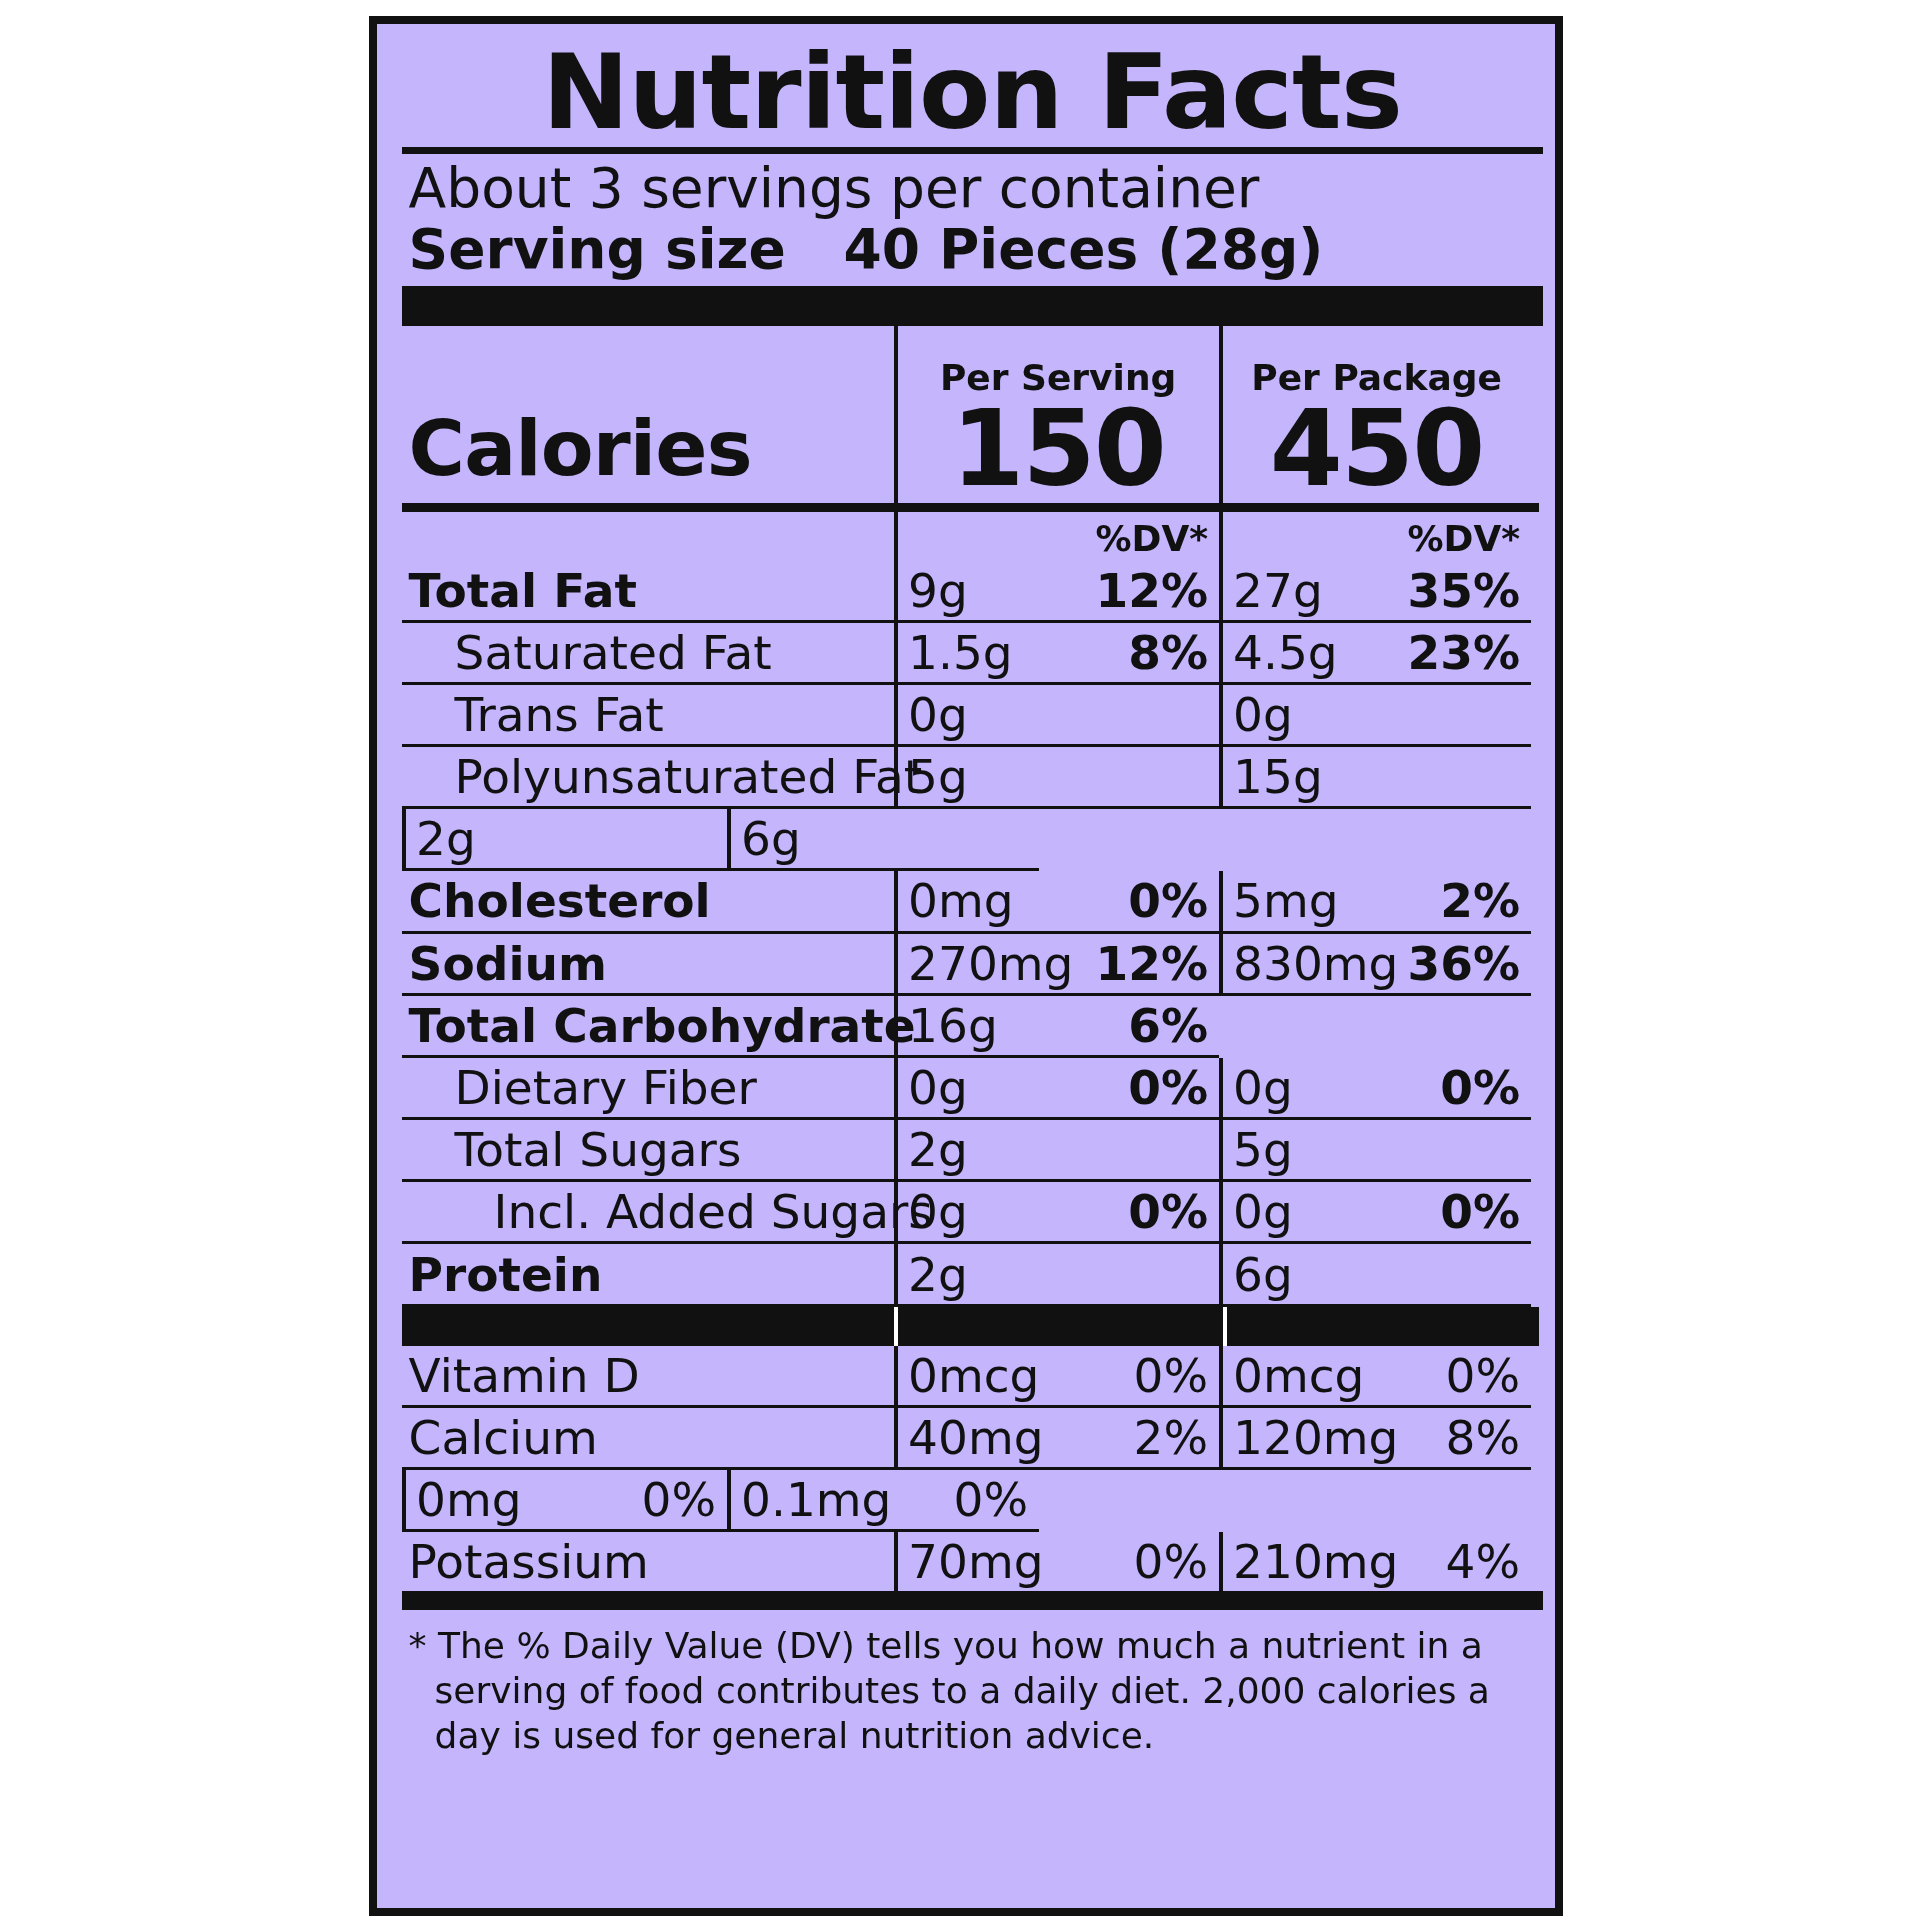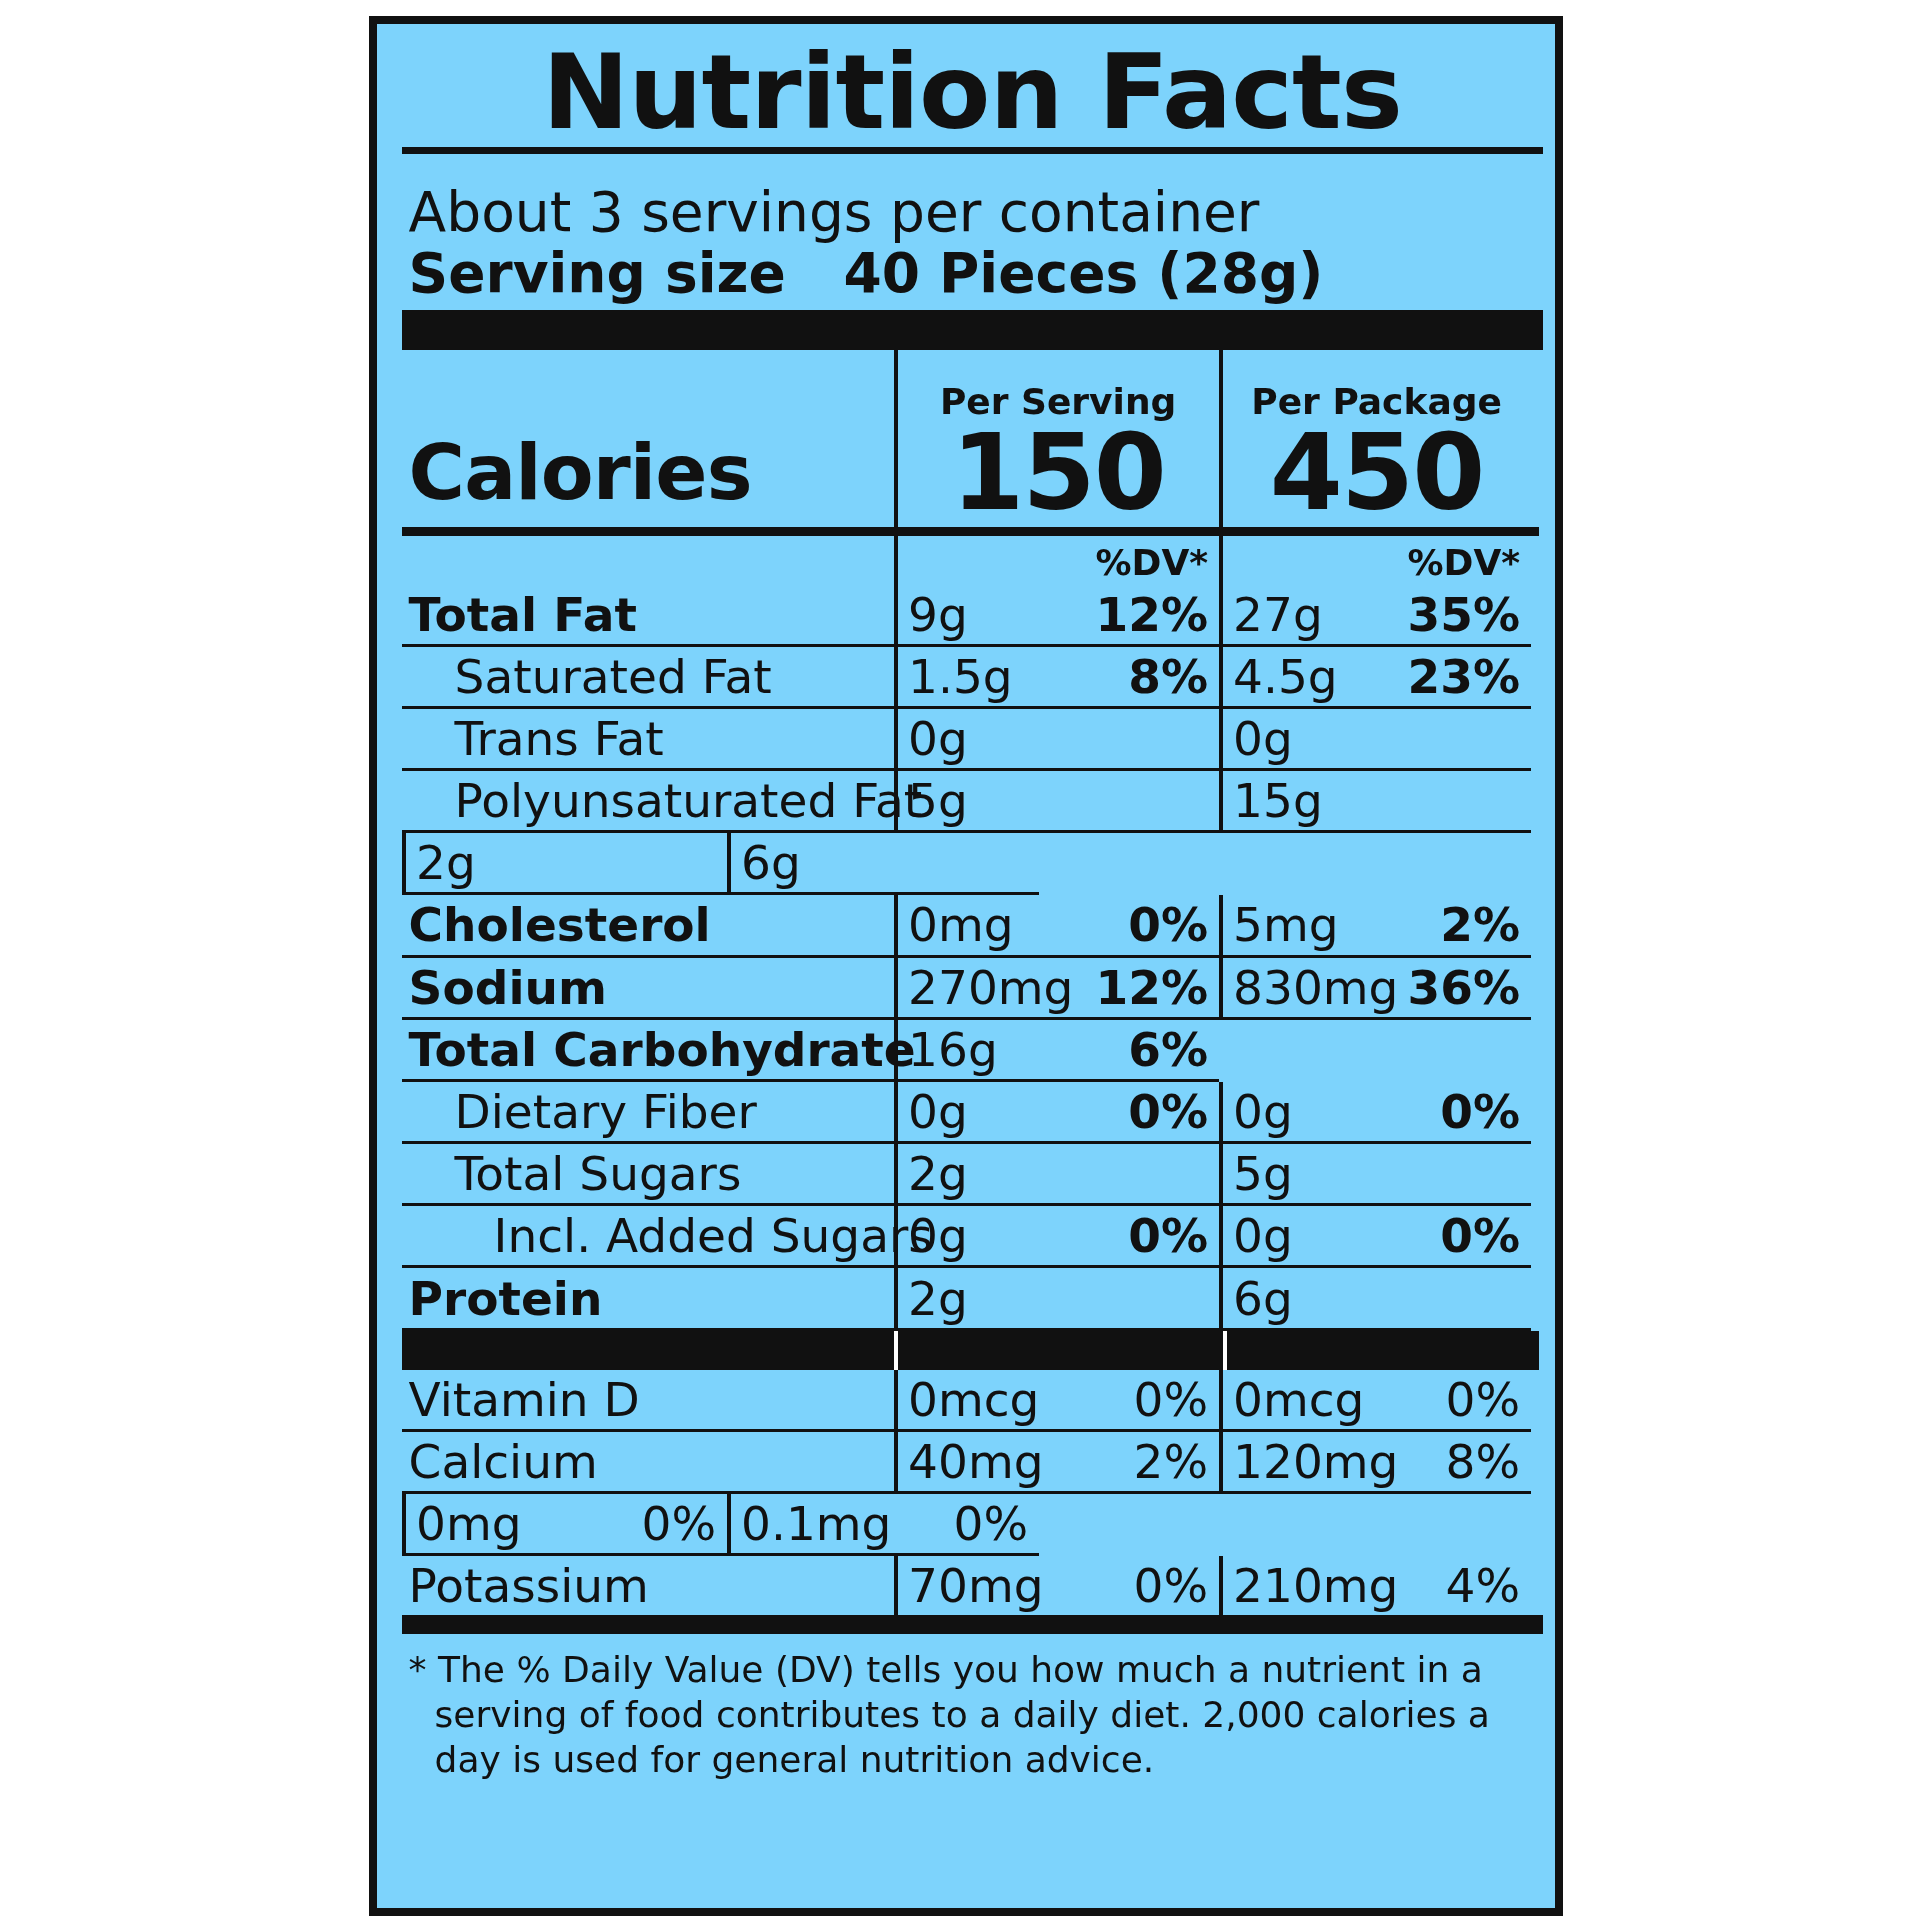--- a/index.html
+++ b/index.html
@@ -21,21 +21,21 @@
     box-sizing: border-box;
   }
   .label-outer {
     position: absolute;
     left: 369px;
     top: 16px;
     width: 1194px;
     height: 1900px;
     border: 8px solid #111111;
     box-sizing: border-box;
-    background: #7dd3fc;
+    background: #c4b5fd;
   }
   .label-inner {
     position: absolute;
     left: 24.6px;
     top: 7px;
     width: 1141px;
     height: 1879px;
     box-sizing: border-box;
   }
 
@@ -52,21 +52,20 @@
     white-space: nowrap;
   }
   .rule-med  { border-bottom: 7px solid #111111; }
   .rule-block{ background:#111111; height: 40px; }
 
   .servings-line {
     font-size: 55px;
     line-height: 1.12;
     padding: 3.5px 0 0 7px;
     white-space: nowrap;
-    margin-top: 24px;
   }
   .serving-size-line {
     font-size: 55px;
     font-weight: bold;
     line-height: 1.12;
     padding: 0 0 5.3px 7px;
     white-space: nowrap;
   }
   .c-name {
     width: 492px;

